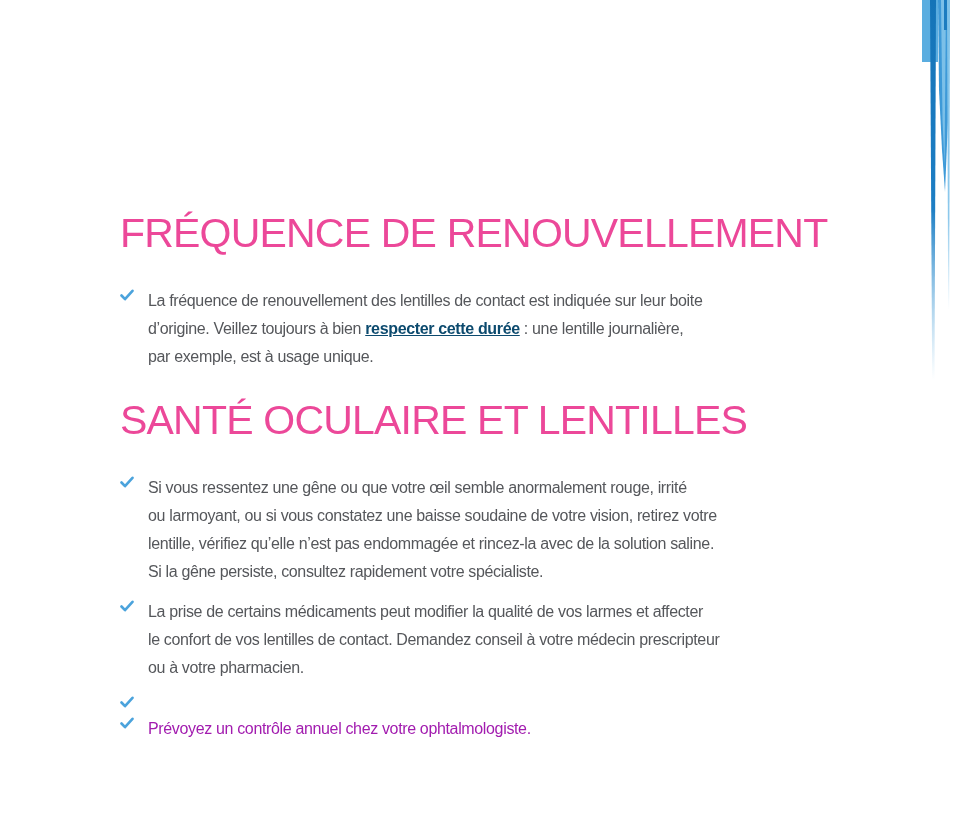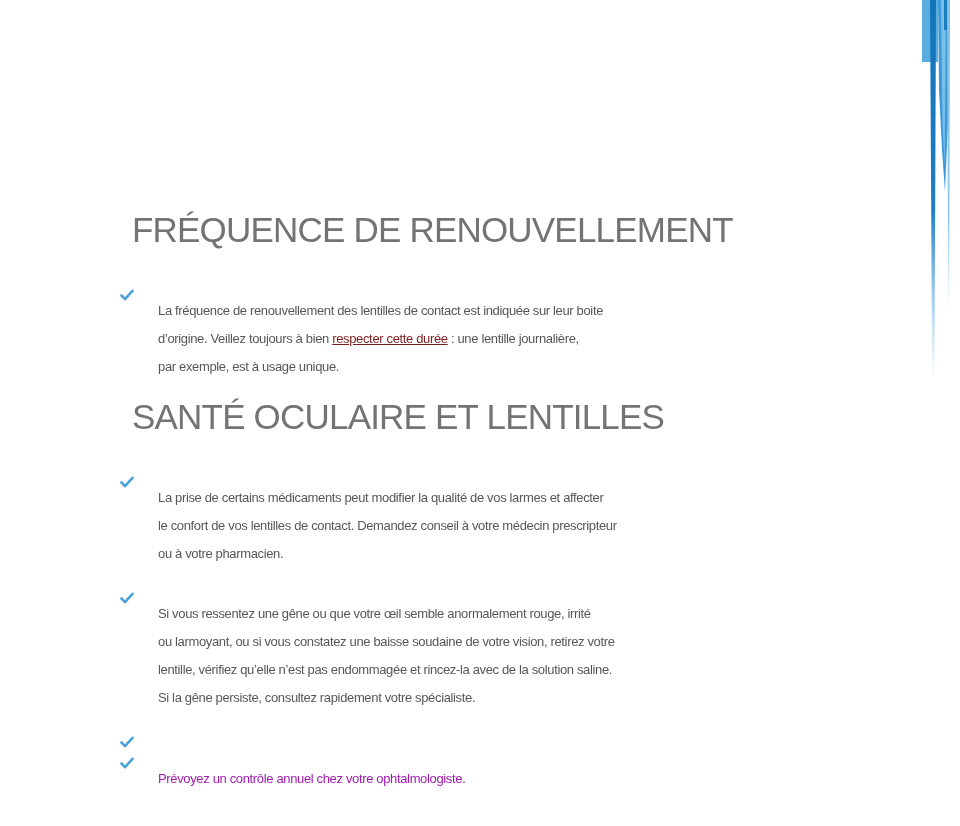--- a/index.html
+++ b/index.html
@@ -13,24 +13,24 @@
   }
   .stripes {
     position: absolute;
     left: 915px;
     top: 0;
     width: 45px;
     height: 400px;
   }
   .heading {
     position: absolute;
-    left: 132px;
+    left: 120px;
     margin: 0;
-    color: #737373;
-    font-size: 35px;
+    color: #ec4899;
+    font-size: 41px;
     font-weight: 400;
     letter-spacing: -0.8px;
     line-height: 1.1;
     white-space: nowrap;
   }
   #heading-1 { top: 211px; }
   #heading-2 { top: 398px; }
   .bullet-list {
     position: absolute;
     left: 120px;
@@ -39,31 +39,32 @@
   #list-1 { top: 281px; }
   #list-2 { top: 468px; }
   .bullet { display: flex; align-items: flex-start; }
   .check {
     flex: 0 0 22px;
     width: 22px;
     margin-top: 8px;
     line-height: 0;
   }
   .btext {
-    margin: 16px;
-    font-size: 13px;
+    margin: 6px;
+    font-size: 16px;
     line-height: 28px;
     letter-spacing: -0.35px;
     color: #55575b;
     white-space: pre-line;
   }
   .link {
-    color: #7f1d1d;
+    color: #0c4a6e;
     text-decoration: underline;
     cursor: pointer;
+    font-weight: bold;
   }
   .bullet.highlight .btext { color: #a21caf; }
 </style>
 </head>
 <body>
 
 <div class="page">
 
   <svg class="stripes" viewBox="0 0 45 400" aria-hidden="true">
     <defs>
@@ -104,35 +105,35 @@
   <h1 class="heading" id="heading-2">SANTÉ OCULAIRE ET LENTILLES</h1>
 
   <div class="bullet-list" id="list-2">
 
     <div class="bullet">
       <span class="check">
         <svg width="14" height="13" viewBox="0 0 14 13">
           <polyline points="1.5,6.5 5,10.2 12.5,1.8" fill="none" stroke="#4ba3dc" stroke-width="2.6" stroke-linecap="round" stroke-linejoin="round"></polyline>
         </svg>
       </span>
-      <p class="btext">La prise de certains médicaments peut modifier la qualité de vos larmes et affecter
-le confort de vos lentilles de contact. Demandez conseil à votre médecin prescripteur
-ou à votre pharmacien.</p>
+      <p class="btext">Si vous ressentez une gêne ou que votre œil semble anormalement rouge, irrité
+ou larmoyant, ou si vous constatez une baisse soudaine de votre vision, retirez votre
+lentille, vérifiez qu’elle n’est pas endommagée et rincez-la avec de la solution saline.
+Si la gêne persiste, consultez rapidement votre spécialiste.</p>
     </div>
 
     <div class="bullet">
       <span class="check">
         <svg width="14" height="13" viewBox="0 0 14 13">
           <polyline points="1.5,6.5 5,10.2 12.5,1.8" fill="none" stroke="#4ba3dc" stroke-width="2.6" stroke-linecap="round" stroke-linejoin="round"></polyline>
         </svg>
       </span>
-      <p class="btext">Si vous ressentez une gêne ou que votre œil semble anormalement rouge, irrité
-ou larmoyant, ou si vous constatez une baisse soudaine de votre vision, retirez votre
-lentille, vérifiez qu’elle n’est pas endommagée et rincez-la avec de la solution saline.
-Si la gêne persiste, consultez rapidement votre spécialiste.</p>
+      <p class="btext">La prise de certains médicaments peut modifier la qualité de vos larmes et affecter
+le confort de vos lentilles de contact. Demandez conseil à votre médecin prescripteur
+ou à votre pharmacien.</p>
     </div>
 
     <div class="bullet">
       <span class="check">
         <svg width="14" height="13" viewBox="0 0 14 13">
           <polyline points="1.5,6.5 5,10.2 12.5,1.8" fill="none" stroke="#4ba3dc" stroke-width="2.6" stroke-linecap="round" stroke-linejoin="round"></polyline>
         </svg>
       </span>
     </div>
 

